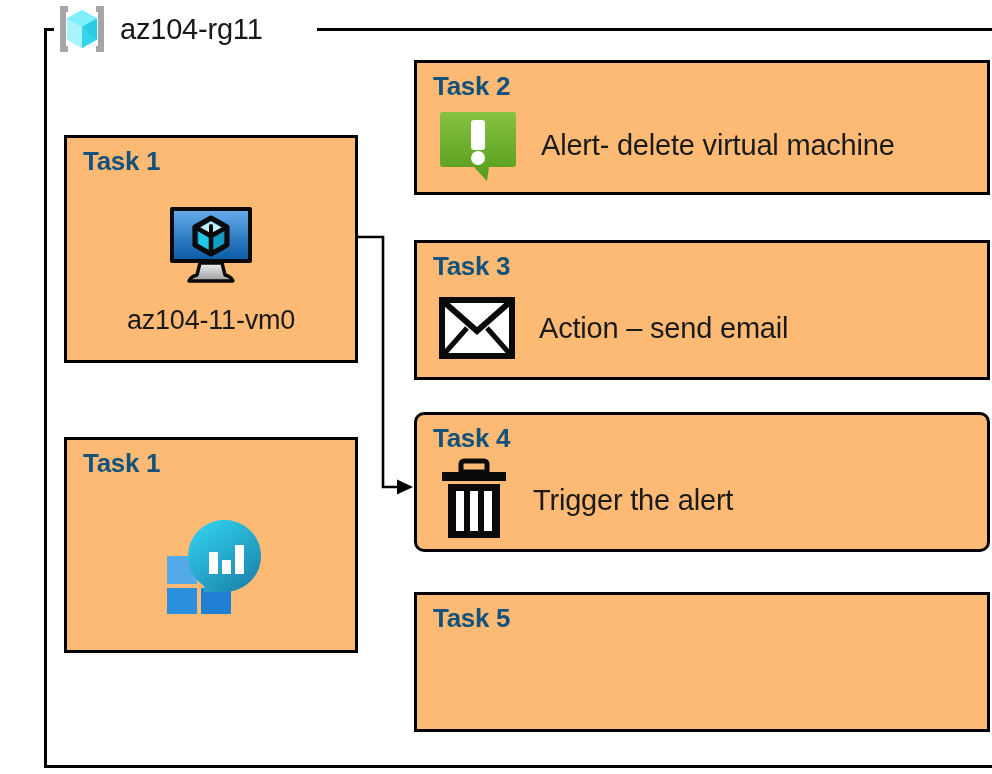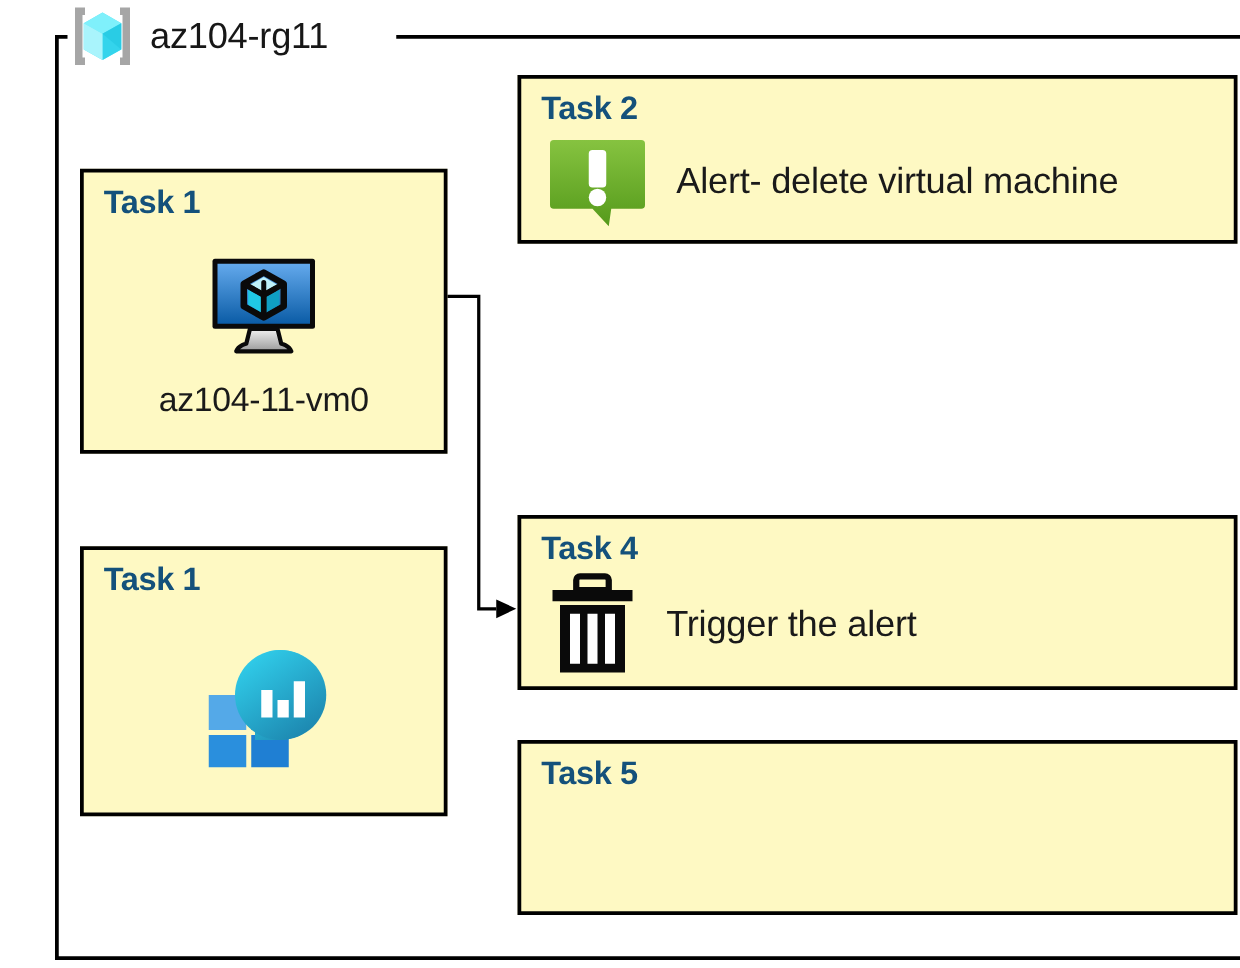--- a/index.html
+++ b/index.html
@@ -74,21 +74,21 @@
     color: #171717;
     font-family: "Liberation Sans", sans-serif;
     white-space: nowrap;
     letter-spacing: -0.2px;
   }
 
   
   .card {
     position: absolute;
     box-sizing: border-box;
-    background: #fef9c3;
+    background: #fdba74;
     border: 3px solid #000000;
   }
   .card-title {
     position: absolute;
     font-size: 26px;
     font-weight: bold;
     color: #14517b;
     font-family: "Liberation Sans", sans-serif;
     left: 16px;
     top: 8px;
@@ -262,22 +262,35 @@
           </defs>
           <path d="M4 4 h70 a3 3 0 0 1 3 3 v49 a3 3 0 0 1 -3 3 h-24 l-2 14 l-13 -14 h-31 a3 3 0 0 1 -3 -3 v-49 a3 3 0 0 1 3 -3 z" fill="url(#alertGrad)"></path>
           <rect x="32" y="12" width="14" height="30" rx="3" fill="#ffffff"></rect>
           <circle cx="39" cy="50" r="7" fill="#ffffff"></circle>
         </svg>
       </span>
       <span class="card-caption">Alert- delete virtual machine</span>
     </div>
   </div>
 
-
-  <div class="card card-right" style="left:374px; top:412px; width:576px; height:140px;">
+  <div class="card card-right" style="left:374px; top:240px; width:576px; height:140px;">
+    <div class="card-title">Task 3</div>
+    <div class="card-body">
+      <span class="icon-slot">
+        <svg width="76" height="62" viewBox="0 0 76 62" xmlns="http://www.w3.org/2000/svg">
+          <rect x="3" y="3" width="70" height="56" fill="#ffffff" stroke="#0a0a0a" stroke-width="6"></rect>
+          <path d="M5 5 L38 34 L71 5" fill="none" stroke="#0a0a0a" stroke-width="6"></path>
+          <path d="M5 57 L28 31 M71 57 L48 31" fill="none" stroke="#0a0a0a" stroke-width="5"></path>
+        </svg>
+      </span>
+      <span class="card-caption">Action – send email</span>
+    </div>
+  </div>
+
+  <div class="card card-right" style="left:374px; top:412px; width:576px; height:140px;border-radius:10px;">
     <div class="card-title">Task 4</div>
     <div class="card-body">
       <span class="icon-slot">
         <svg width="70" height="84" viewBox="0 0 70 84" xmlns="http://www.w3.org/2000/svg">
 
           <path d="M25 3 h20 a3 3 0 0 1 3 3 v8 h-26 v-8 a3 3 0 0 1 3 -3 z" fill="none" stroke="#0a0a0a" stroke-width="5"></path>
 
           <rect x="3" y="14" width="64" height="9" fill="#0a0a0a"></rect>
 
           <path d="M9 26 h52 v54 h-52 z" fill="#0a0a0a"></path>

